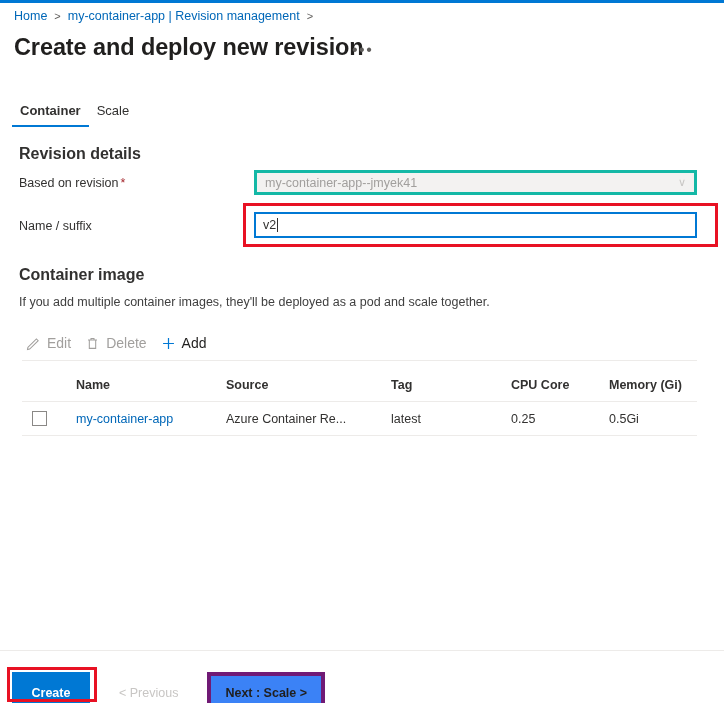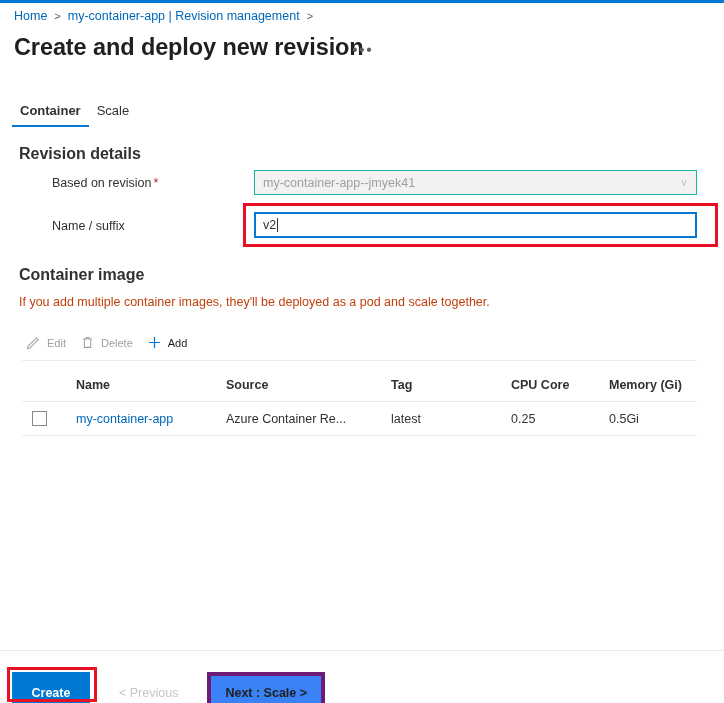--- a/index.html
+++ b/index.html
@@ -89,41 +89,40 @@
     font-weight: 700;
     color: #323130;
   }
   #revision-details-head { top: 145px; }
   #container-image-head { top: 266px; }
 
   .section-desc {
     position: absolute;
     top: 295px; left: 19px;
     font-size: 12.5px;
-    color: #c2410c;
+    color: #404040;
   }
 
   
   .field-label {
     position: absolute;
     left: 19px;
     font-size: 12.5px;
     color: #323130;
-    margin-left: 33px;
   }
   #label-based-on { top: 176px; }
   #label-name-suffix { top: 219px; }
   .req-star { color: #a4262c; margin-left: 2px; }
 
   .dropdown {
     position: absolute;
     top: 170px; left: 254px;
     width: 443px; height: 25px;
     background: #f3f2f1;
-    border: 1px solid #14b8a6;
+    border: 3px solid #14b8a6;
     display: flex;
     align-items: center;
     padding: 0 8px;
     font-size: 12.5px;
     color: #a19f9d;
     cursor: default;
   }
   .dropdown .chev {
     margin-left: auto;
     color: #c8c6c4;
@@ -166,21 +165,21 @@
     position: absolute;
     top: 332px; left: 22px;
     display: flex;
     align-items: center;
     gap: 0;
   }
   .cmd {
     display: flex;
     align-items: center;
     gap: 6px;
-    font-size: 11px;
+    font-size: 14px;
     padding: 3px 10px 3px 4px;
     cursor: pointer;
   }
   .cmd.disabled { color: #a19f9d; cursor: default; }
   .cmd.enabled { color: #201f1e; }
   .cmd svg { display: block; }
 
   .cmdbar-rule {
     position: absolute;
     top: 360px; left: 22px;

